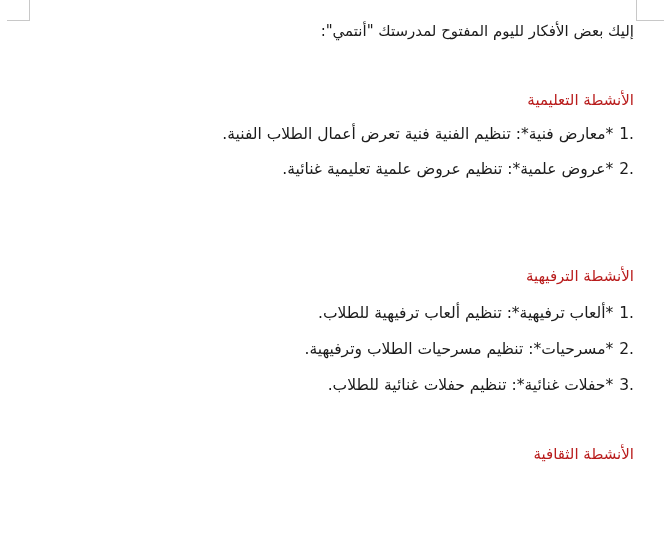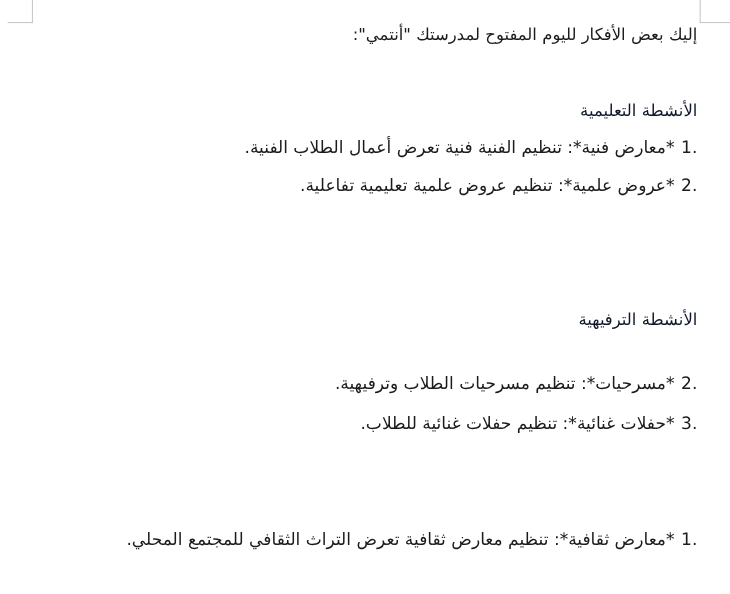--- a/index.html
+++ b/index.html
@@ -52,21 +52,21 @@
       white-space: nowrap;
       font-size: 15px;
       line-height: 22px;
     }
     .intro {
       top: 20px;
       font-size: 15px;
     }
     .heading {
       font-size: 15px;
-      color: #0f172a;
+      color: #b91c1c;
     }
     .item {
       font-size: 15.5px;
     }
     .item .num {
       display: inline-block;
       margin-left: 6px;
       direction: ltr;
     }
   </style>
@@ -78,28 +78,29 @@
 
 <div class="page">
 
   <div class="line intro" style="top:20px;">إليك بعض الأفكار لليوم المفتوح لمدرستك "أنتمي":</div>
 
   <div class="line heading" style="top:89px;">الأنشطة التعليمية</div>
   <div class="line item" style="top:123px;">
     <span class="num">1.</span><span>*معارض فنية*: تنظيم الفنية فنية تعرض أعمال الطلاب الفنية.</span>
   </div>
   <div class="line item" style="top:158px;">
-    <span class="num">2.</span><span>*عروض علمية*: تنظيم عروض علمية تعليمية تفاعلية.</span>
+    <span class="num">2.</span><span>*عروض علمية*: تنظيم عروض علمية تعليمية غنائية.</span>
   </div>
 
-  <div class="line heading" style="top:279px;">الأنشطة الترفيهية</div>
+  <div class="line heading" style="top:265px;">الأنشطة الترفيهية</div>
+  <div class="line item" style="top:302px;">
+    <span class="num">1.</span><span>*ألعاب ترفيهية*: تنظيم ألعاب ترفيهية للطلاب.</span>
+  </div>
   <div class="line item" style="top:338px;">
     <span class="num">2.</span><span>*مسرحيات*: تنظيم مسرحيات الطلاب وترفيهية.</span>
   </div>
   <div class="line item" style="top:374px;">
     <span class="num">3.</span><span>*حفلات غنائية*: تنظيم حفلات غنائية للطلاب.</span>
   </div>
 
-  <div class="line item" style="top:479px;">
-    <span class="num">1.</span><span>*معارض ثقافية*: تنظيم معارض ثقافية تعرض التراث الثقافي للمجتمع المحلي.</span>
-  </div>
+  <div class="line heading" style="top:443px;">الأنشطة الثقافية</div>
 
 </div>
 
 </body></html>

